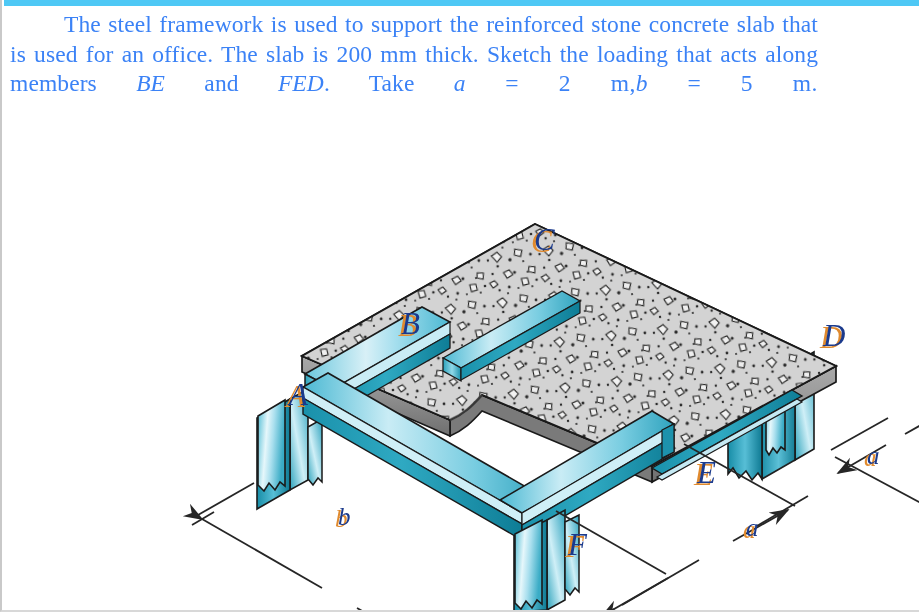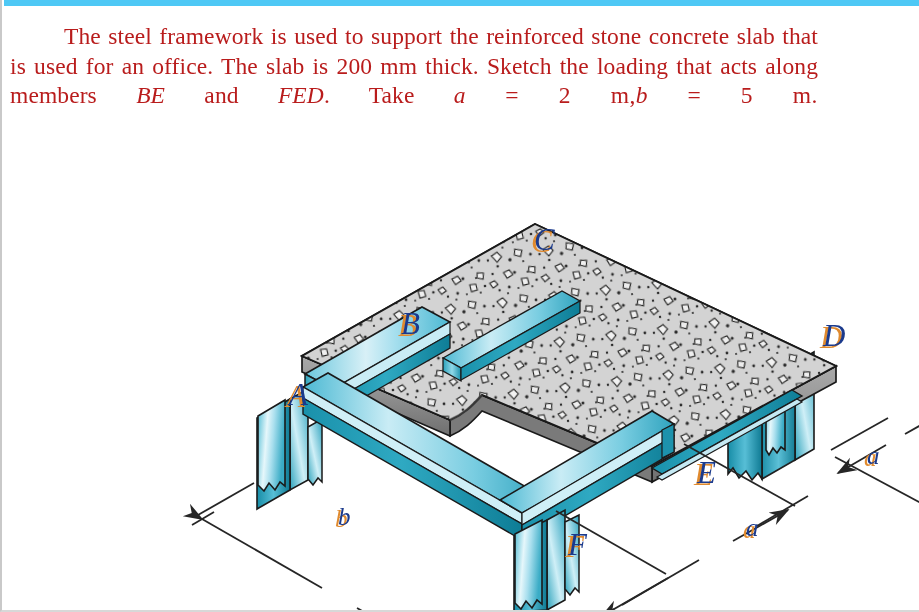--- a/index.html
+++ b/index.html
@@ -29,25 +29,24 @@
     background: #4ec8f5;
   }
   
   #statement {
     position: absolute;
     left: 8px;
     top: 10px;
     width: 808px;
     font-size: 23.5px;
     line-height: 29.5px;
-    color: #b91c1c;
+    color: #3b82f6;
     text-align: justify;
     text-justify: inter-word;
     letter-spacing: 0.1px;
-    margin-top: 12px;
   }
   #statement .para { margin: 0; text-indent: 54px; }
   #statement .para::after {
     content: "";
     display: inline-block;
     width: 100%;
   }
   .mathvar { font-style: italic; }
   .nbsp-thin { letter-spacing: 0.5px; }
 

